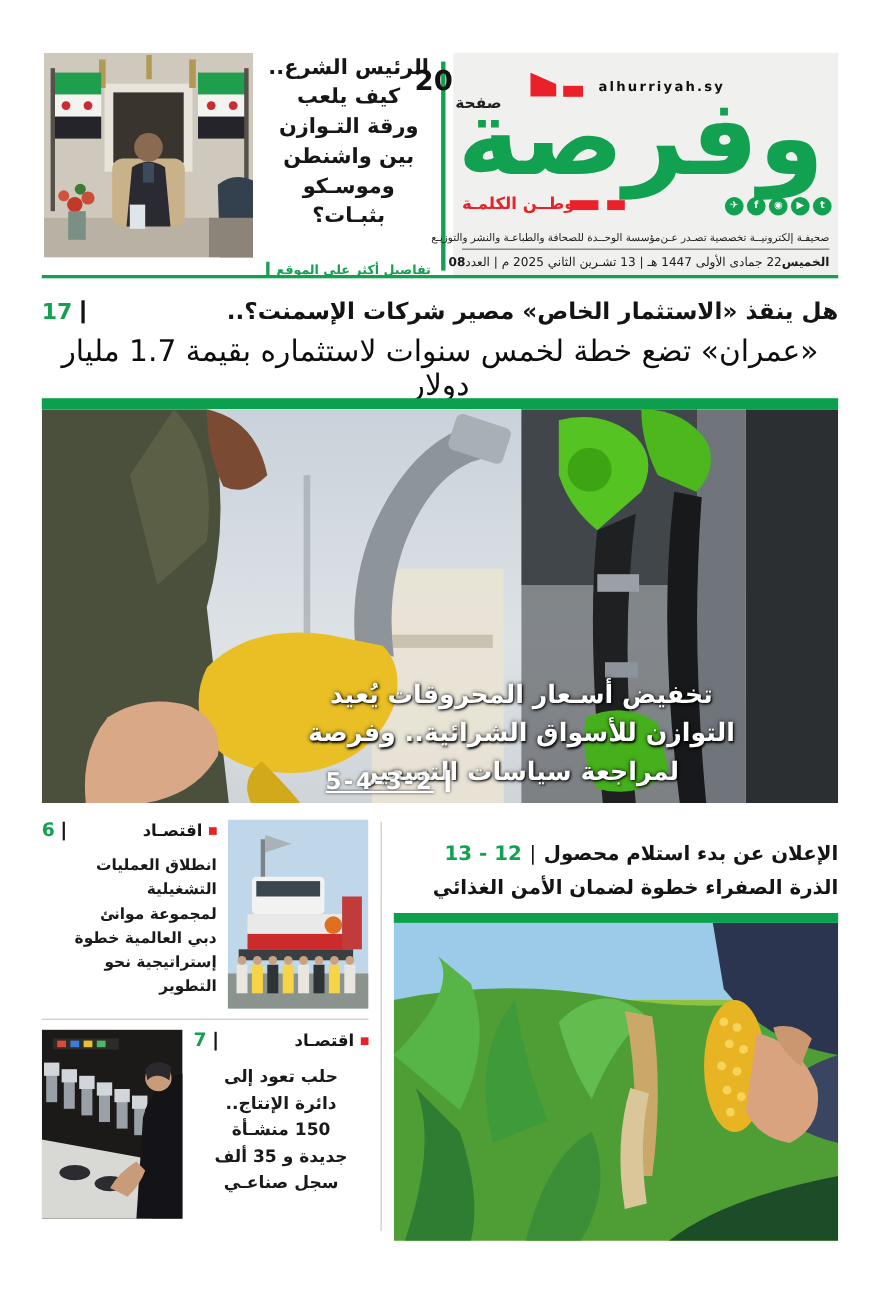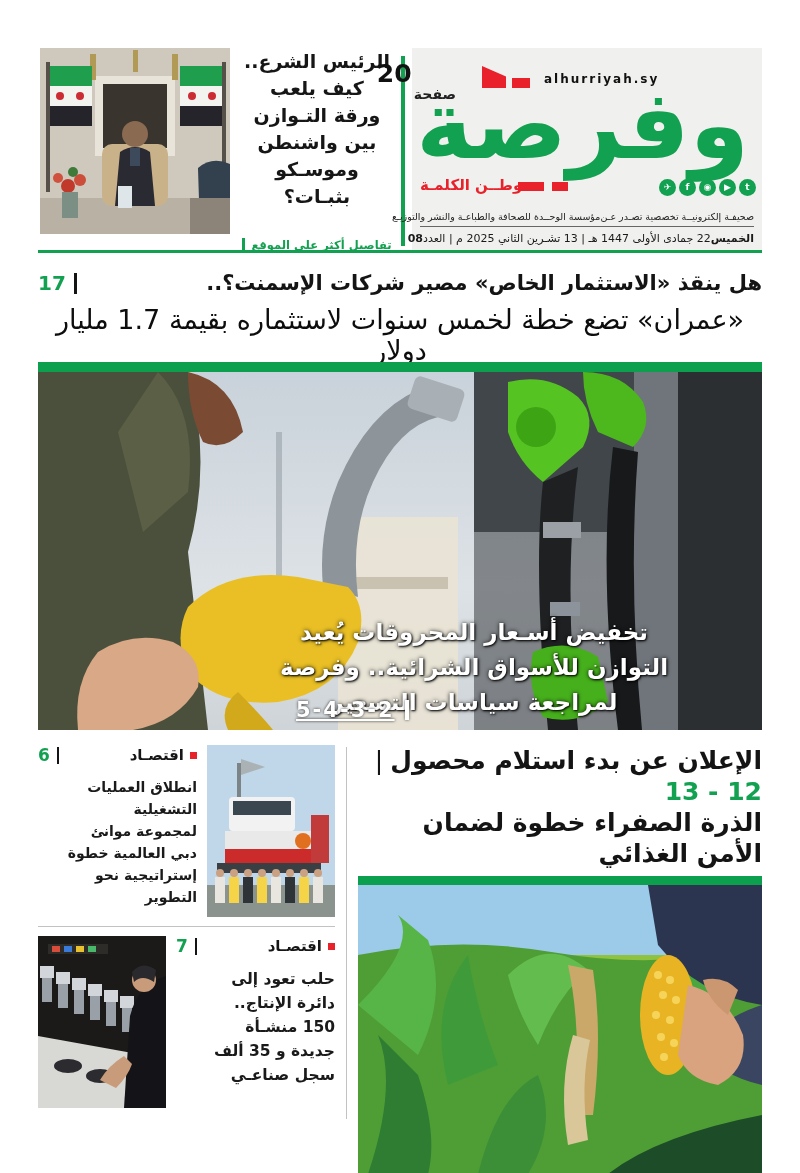--- a/index.html
+++ b/index.html
@@ -56,37 +56,37 @@
   .feat-caption{position:absolute;top:208px;left:170px;right:22px;text-align:center;font-size:23px;
                 font-weight:bold;color:#fff;line-height:35px;white-space:pre-line;
                 text-shadow:0 0 4px rgba(0,0,0,.85),1px 1px 2px rgba(0,0,0,.9);margin-top:35px;}
   .feat-pages{position:absolute;left:258px;bottom:8px;display:flex;align-items:center;gap:10px;direction:rtl;}
   .feat-pages .bar{width:4px;height:20px;background:#fff;box-shadow:0 0 3px rgba(0,0,0,.7);}
   .feat-pages .n{color:#fff;font-size:21px;font-weight:bold;direction:ltr;letter-spacing:2px;
                  text-shadow:0 0 3px rgba(0,0,0,.8);text-decoration:underline;}
   
   .bottom{position:absolute;top:745px;left:38px;right:38px;height:380px;display:flex;}
   .corn-col{width:404px;flex:0 0 auto;}
-  .corn-headline{font-size:25px;font-weight:bold;line-height:31px;text-align:right;color:#141414;}
+  .corn-headline{font-size:18px;font-weight:bold;line-height:31px;text-align:right;color:#141414;margin-top:16px;}
   .corn-headline .sep{margin:0 7px;color:#141414;font-weight:normal;}
   .corn-headline .pg{color:#12A150;direction:ltr;unicode-bidi:embed;display:inline-block;}
   .bar-green-2{height:9px;background:#0CA04E;margin-top:7px;}
   .col-divider{width:1px;background:#c2c2c2;margin:2px 11px 6px 11px;}
   .eco-col{flex:1;display:flex;flex-direction:column;}
   .eco{display:flex;gap:10px;}
   .eco-content{flex:1;}
   .eco-head{display:flex;justify-content:space-between;align-items:center;}
   .eco-label{display:flex;align-items:center;gap:6px;font-size:15px;font-weight:bold;color:#161616;}
   .eco-label .sq{width:7px;height:7px;background:#E8212B;}
   .eco-page{display:flex;align-items:center;gap:7px;}
   .eco-page .bar{width:2.5px;height:17px;background:#141414;}
   .eco-page .n{color:#12A150;font-size:17px;font-weight:bold;}
   .eco-text{margin-top:11px;font-size:14px;font-weight:bold;line-height:22px;text-align:right;
             white-space:pre-line;color:#1a1a1a;}
-  .eco-text.lg{font-size:15.5px;line-height:24px;}
+  .eco-text.lg{font-size:15.5px;line-height:24px;text-align:center;}
   .eco-hr{border:none;border-top:1px solid #c2c2c2;margin:9px 0;}
   .photo-frame{flex:0 0 auto;}
 </style>
 </head>
 <body>
 
 <div class="page">
 
   <div class="header">
 

